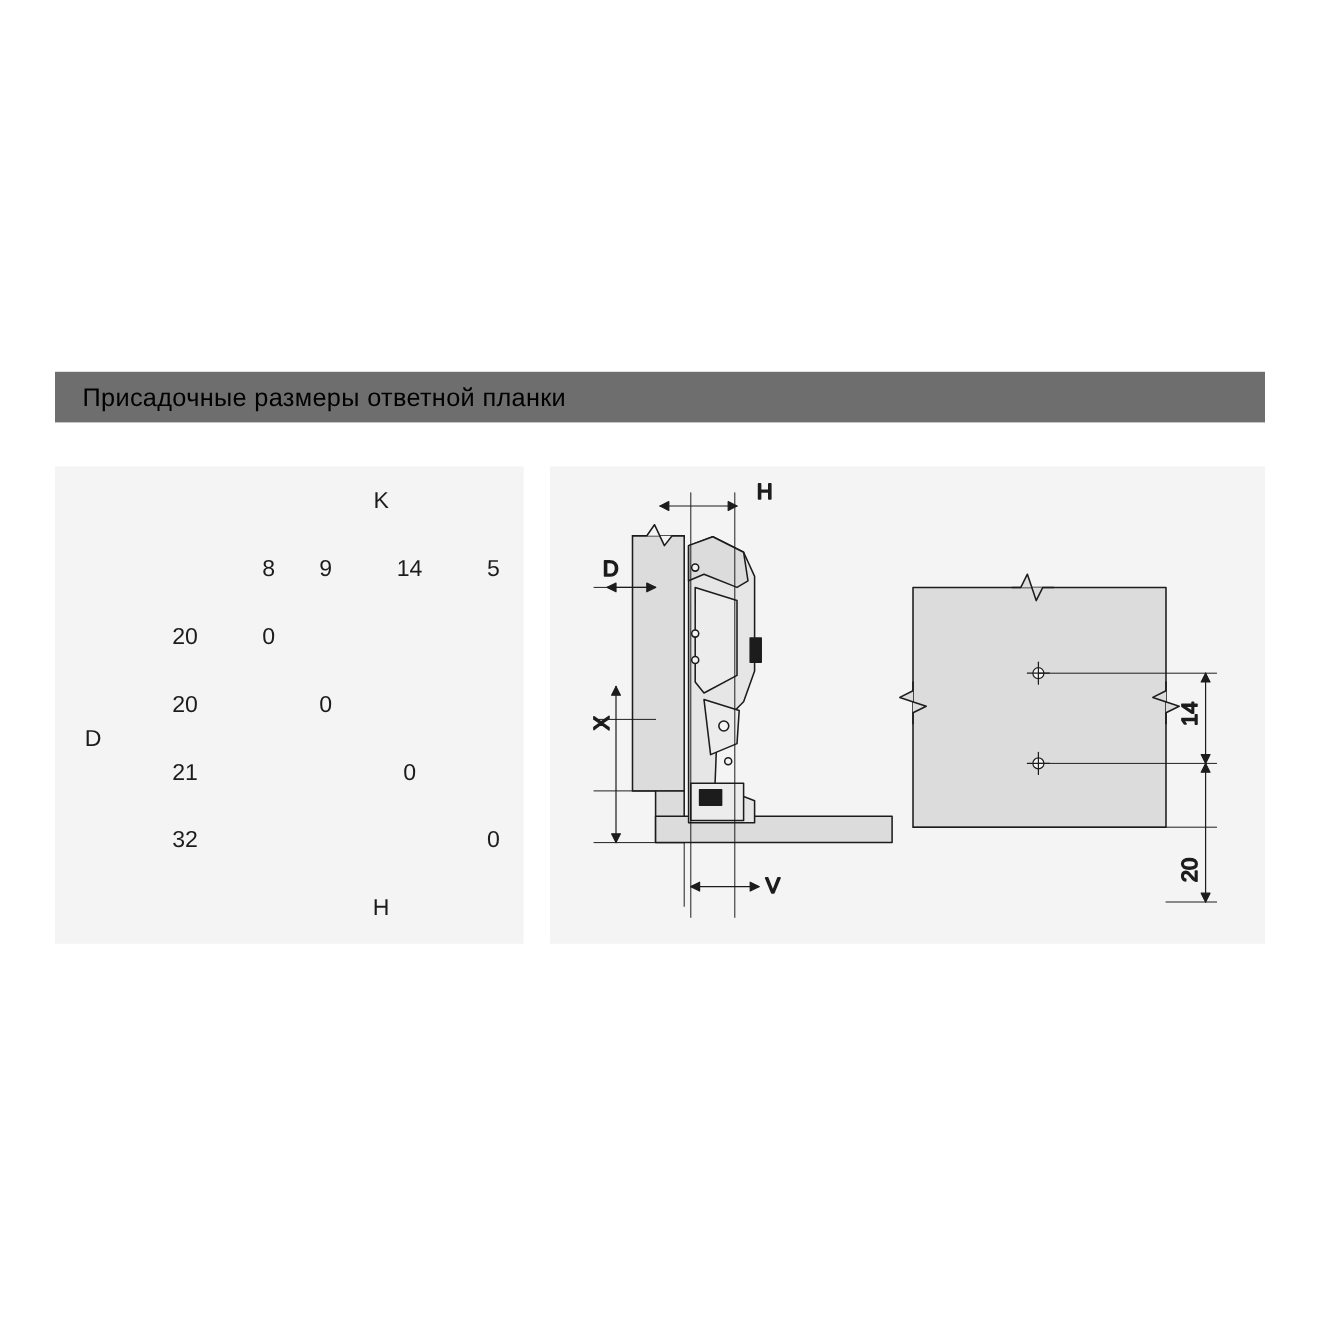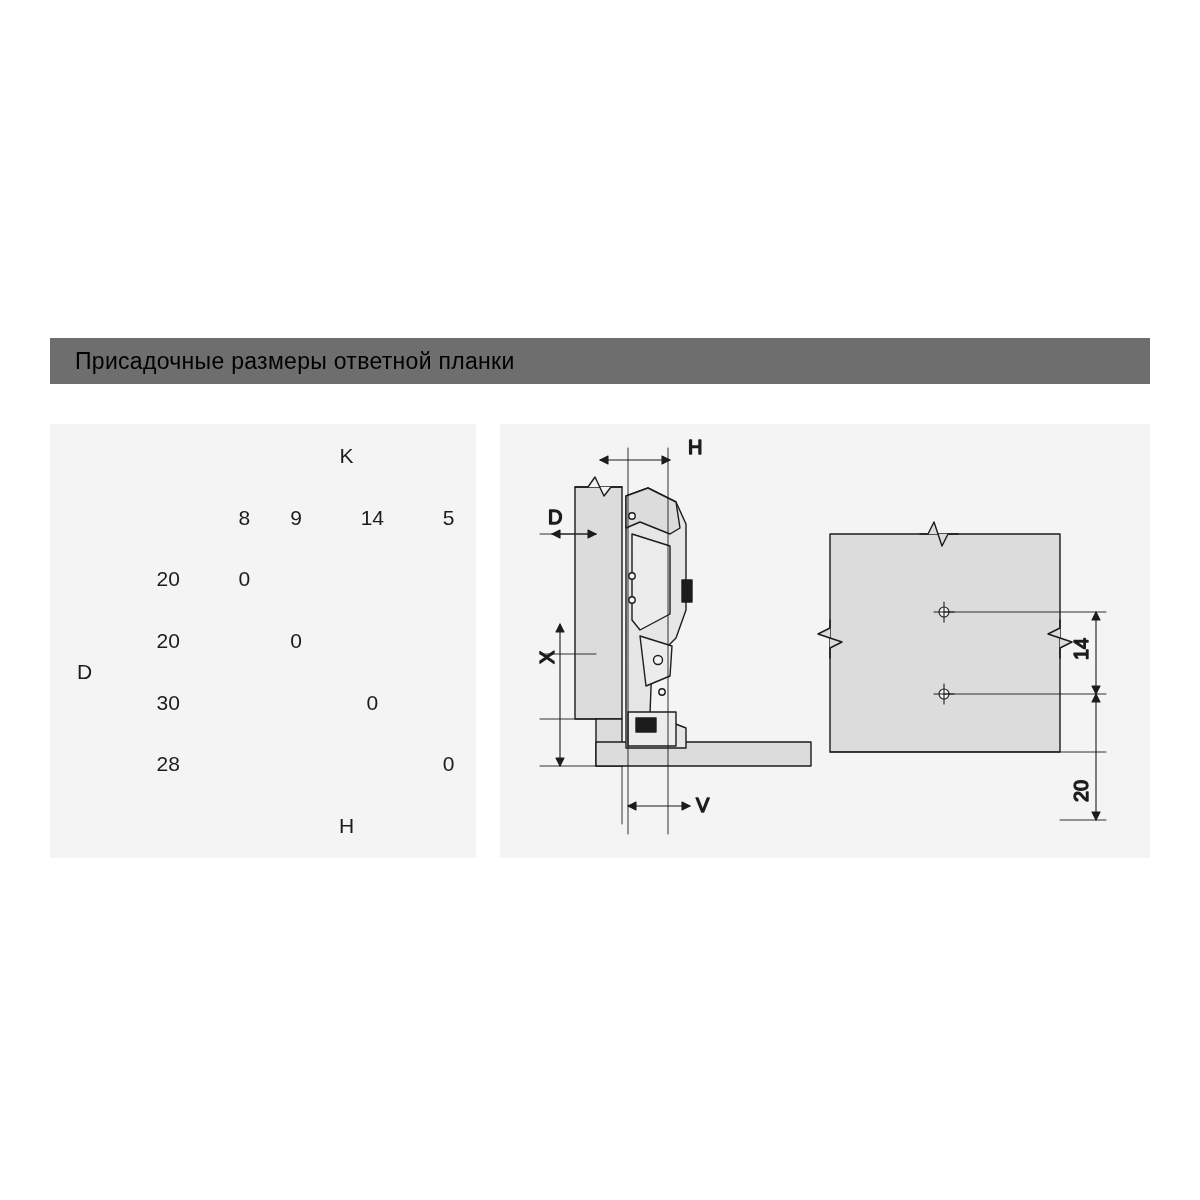--- a/index.html
+++ b/index.html
@@ -132,28 +132,28 @@
           <td class="cell-val"></td>
         </tr>
         <tr>
           <td class="cell-head">20</td>
           <td class="cell-val"></td>
           <td class="cell-val">0</td>
           <td class="cell-val"></td>
           <td class="cell-val"></td>
         </tr>
         <tr>
-          <td class="cell-head">30</td>
-          <td class="cell-val"></td>
-          <td class="cell-val"></td>
-          <td class="cell-val">0</td>
-          <td class="cell-val"></td>
-        </tr>
-        <tr>
-          <td class="cell-head">28</td>
+          <td class="cell-head">21</td>
+          <td class="cell-val"></td>
+          <td class="cell-val"></td>
+          <td class="cell-val">0</td>
+          <td class="cell-val"></td>
+        </tr>
+        <tr>
+          <td class="cell-head">32</td>
           <td class="cell-val"></td>
           <td class="cell-val"></td>
           <td class="cell-val"></td>
           <td class="cell-val">0</td>
         </tr>
         <tr>
           <td class="cell-blank"></td>
           <td class="cell-blank"></td>
           <td class="cell-head" colspan="4">H</td>
         </tr>

